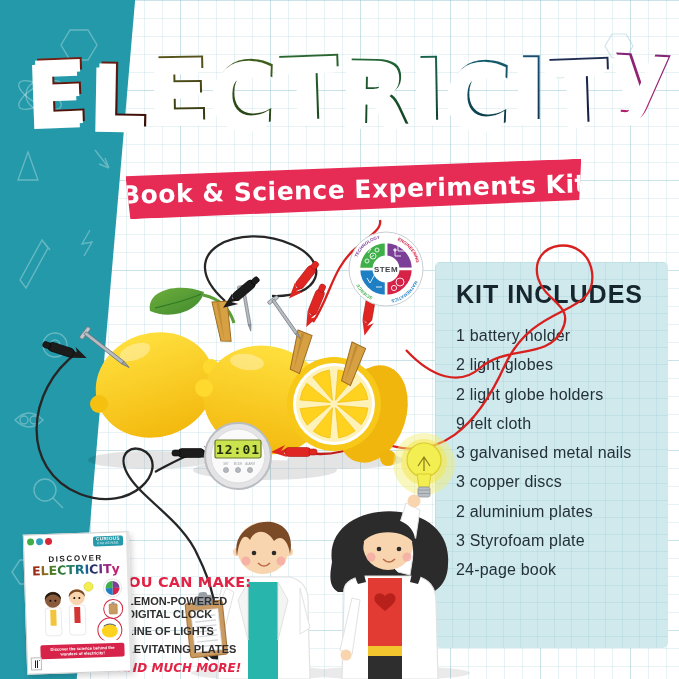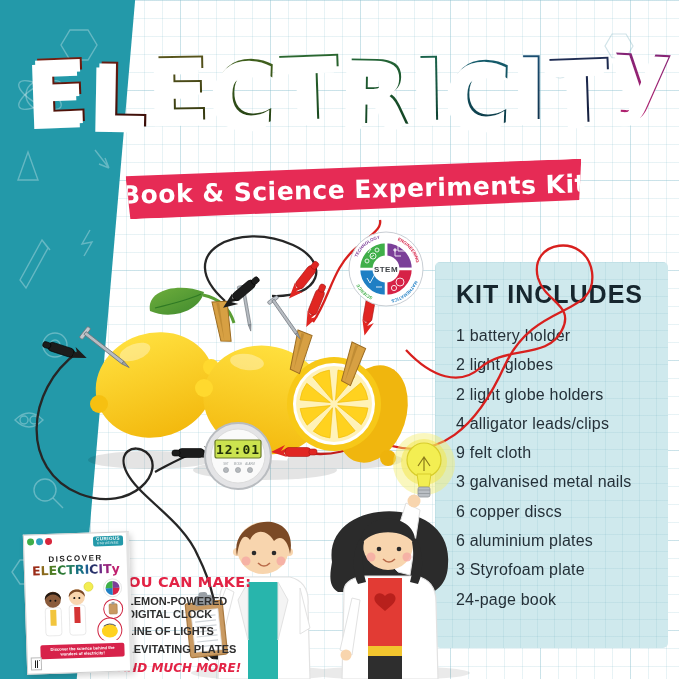--- a/index.html
+++ b/index.html
@@ -144,25 +144,24 @@
     <div>Book &amp; Science Experiments Kit</div>
   </div>
 
   <div class="kit-panel">
     <h2 class="kit-title">KIT INCLUDES</h2>
     <ul class="kit-list">
 
     <li>1 battery holder</li>
         <li>2 light globes</li>
         <li>2 light globe holders</li>
-        <li>4 alligator leads/clips</li>
         <li>9 felt cloth</li>
         <li>3 galvanised metal nails</li>
-        <li>6 copper discs</li>
-        <li>6 aluminium plates</li>
+        <li>3 copper discs</li>
+        <li>2 aluminium plates</li>
         <li>3 Styrofoam plate</li>
         <li>24-page book</li>
       </ul>
   </div>
 
   <svg class="svg-abs" width="679" height="679" viewBox="0 0 679 679">
     <defs>
       <linearGradient id="gLemon" x1="0" y1="0" x2="0" y2="1">
         <stop offset="0" stop-color="#ffdf3d"></stop>
           <stop offset="1" stop-color="#f3b90e"></stop>

